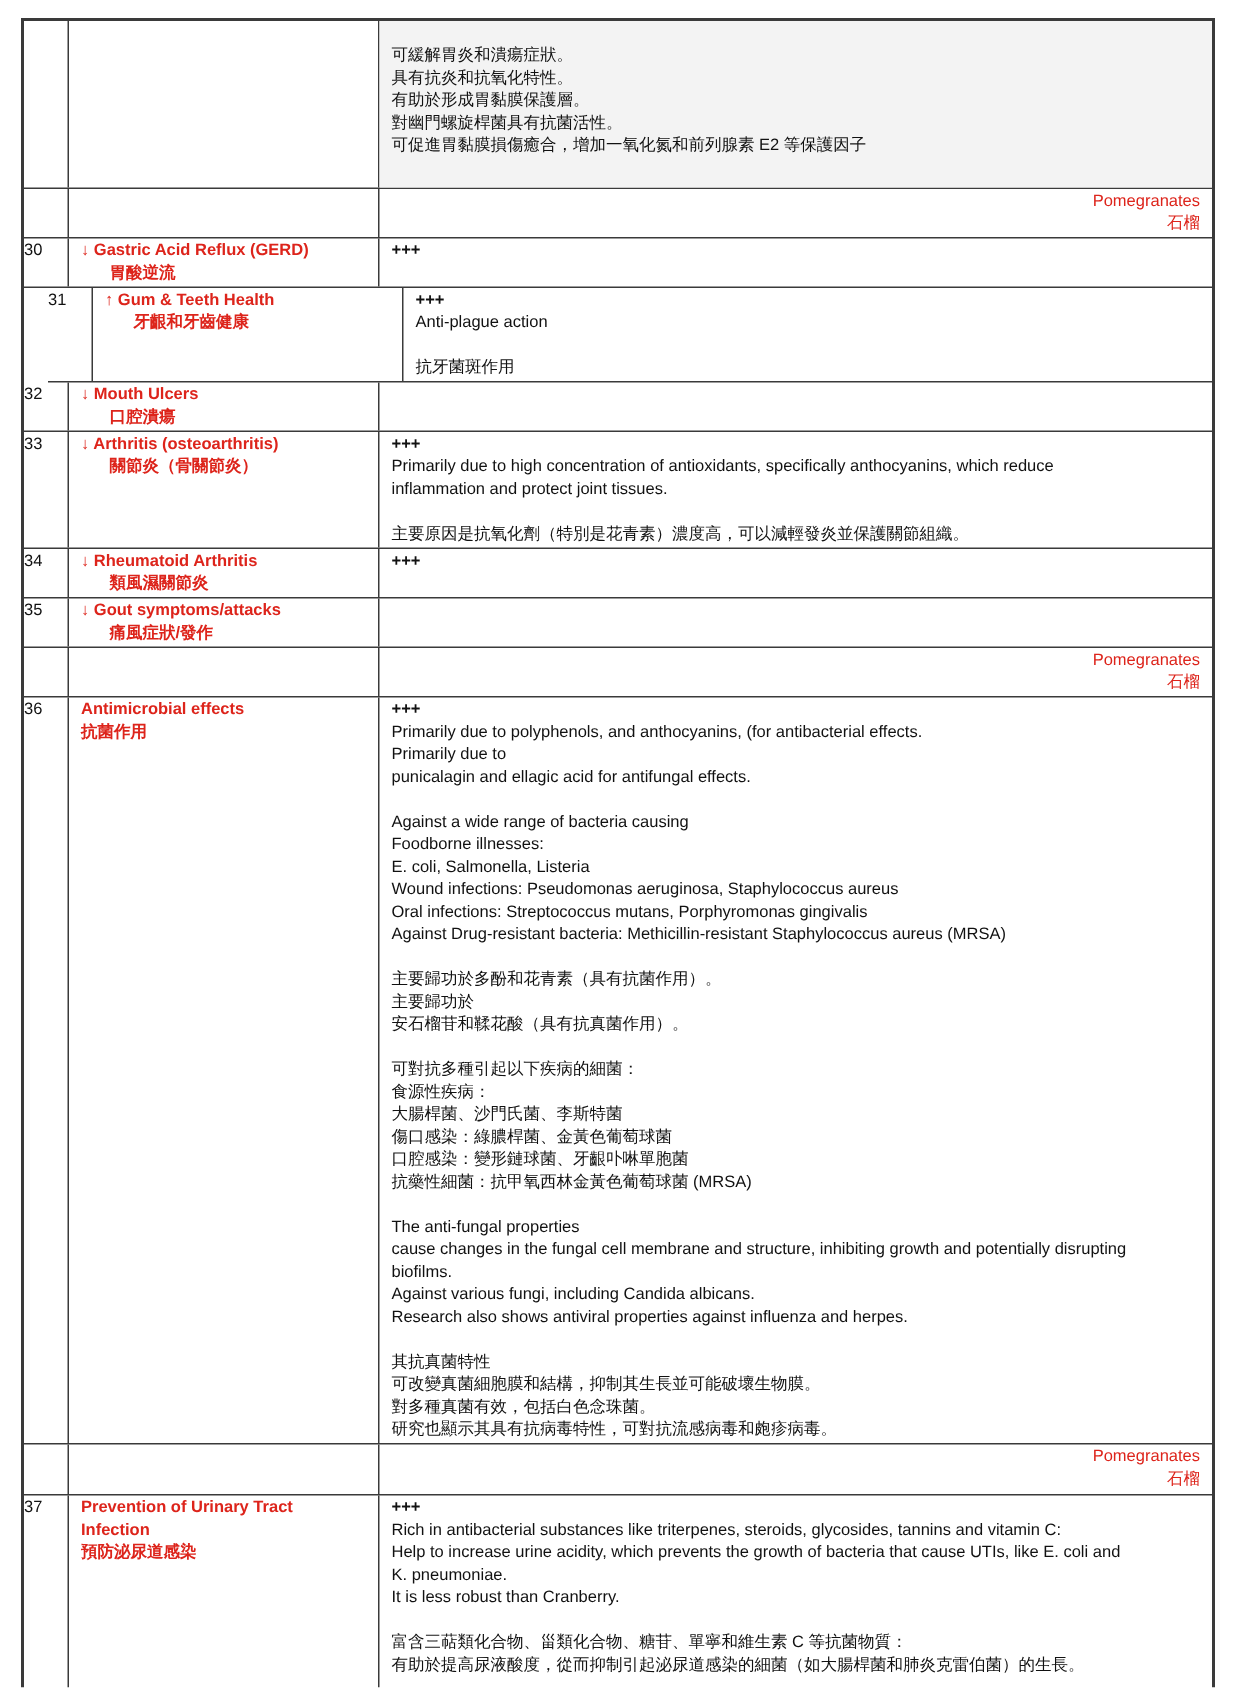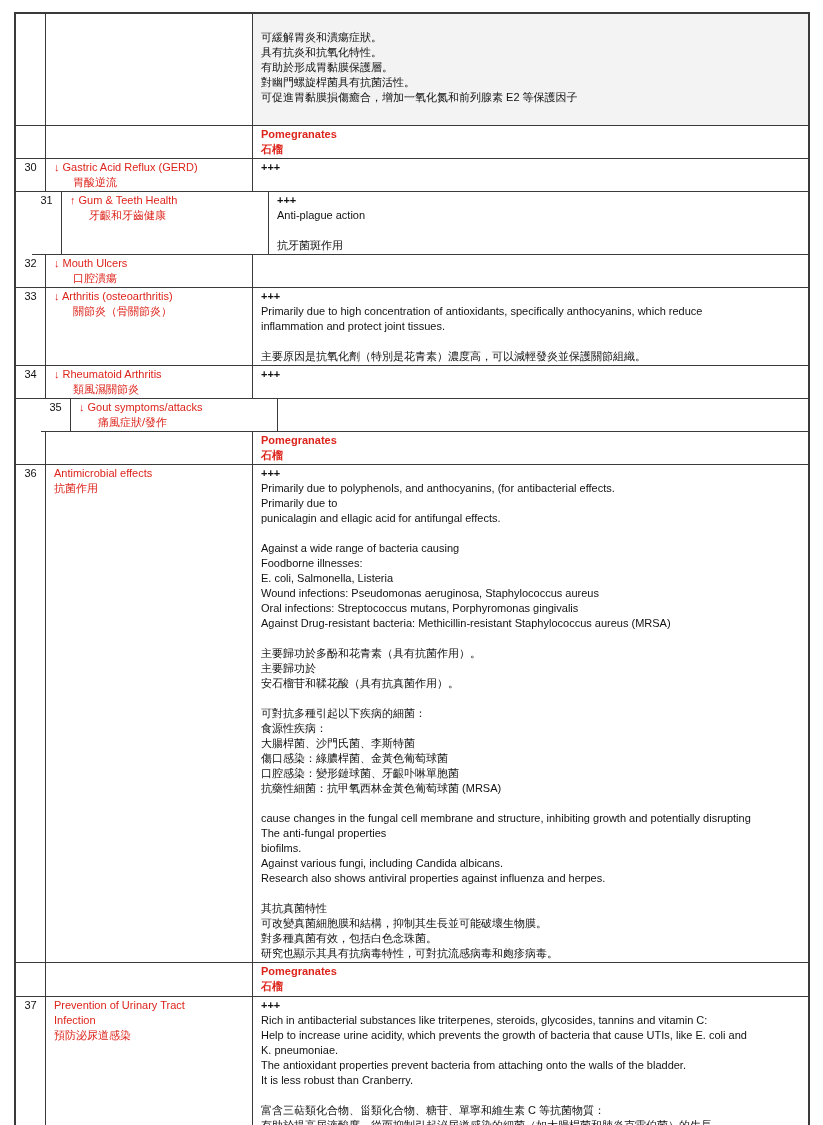--- a/index.html
+++ b/index.html
@@ -11,31 +11,31 @@
   .health-table{
     position:absolute;left:14px;top:12px;width:796px;
     border:2px solid var(--border,#3a3a3a);
     box-sizing:border-box;background:#ffffff;
   }
   .trow{display:flex;align-items:stretch;border-bottom:1px solid var(--border,#3a3a3a);box-sizing:border-box;}
   .trow:last-child{border-bottom:none;}
   .cell{box-sizing:border-box;font-size:11px;line-height:15px;}
   .c-num{
     width:30px;flex:0 0 30px;border-right:1px solid var(--border,#3a3a3a);
-    text-align:center;padding-top:1px;color:#111;
+    text-align:left;padding-top:1px;color:#111;
   }
   .c-label{
     width:207px;flex:0 0 207px;border-right:1px solid var(--border,#3a3a3a);
-    padding:1px 8px;color:var(--red,#dd241b);font-weight:400;
+    padding:1px 8px;color:var(--red,#dd241b);font-weight:700;
   }
   .c-content{flex:1 1 auto;padding:1px 8px;min-width:0;}
   .c-content.gray{background:var(--gray,#f3f3f3);padding-top:16px;}
   .ln{min-height:15px;line-height:15px;white-space:pre-wrap;word-wrap:break-word;}
   .ln.b{font-weight:700;}
-  .ln.red{color:var(--red,#dd241b);font-weight:700;}
+  .ln.red{color:var(--red,#dd241b);font-weight:400;text-align:right;}
   .ln.indent{padding-left:19px;}
 </style>
 </head>
 <body>
 
 <div class="page">
   <div class="health-table" id="health-table">
       <div class="trow" style="min-height: 112px;">
         <div class="cell c-num"></div>
         <div class="cell c-label"></div>
@@ -103,21 +103,21 @@
       <div class="trow" style="min-height: 32px;">
         <div class="cell c-num">34</div>
         <div class="cell c-label">
           <div class="ln">↓ Rheumatoid Arthritis</div>
           <div class="ln indent">類風濕關節炎</div>
         </div>
         <div class="cell c-content">
           <div class="ln b">+++</div>
         </div>
       </div>
-      <div class="trow" style="min-height: 29px; margin-left: 25px;">
+      <div class="trow" style="min-height: 29px;">
         <div class="cell c-num">35</div>
         <div class="cell c-label">
           <div class="ln">↓ Gout symptoms/attacks</div>
           <div class="ln indent">痛風症狀/發作</div>
         </div>
         <div class="cell c-content"></div>
       </div>
       <div class="trow" style="min-height: 30px;">
         <div class="cell c-num"></div>
         <div class="cell c-label"></div>
@@ -149,22 +149,22 @@
           <div class="ln">主要歸功於</div>
           <div class="ln">安石榴苷和鞣花酸（具有抗真菌作用）。</div>
           <div class="ln">&nbsp;</div>
           <div class="ln">可對抗多種引起以下疾病的細菌：</div>
           <div class="ln">食源性疾病：</div>
           <div class="ln">大腸桿菌、沙門氏菌、李斯特菌</div>
           <div class="ln">傷口感染：綠膿桿菌、金黃色葡萄球菌</div>
           <div class="ln">口腔感染：變形鏈球菌、牙齦卟啉單胞菌</div>
           <div class="ln">抗藥性細菌：抗甲氧西林金黃色葡萄球菌 (MRSA)</div>
           <div class="ln">&nbsp;</div>
+          <div class="ln">The anti-fungal properties</div>
           <div class="ln">cause changes in the fungal cell membrane and structure, inhibiting growth and potentially disrupting</div>
-          <div class="ln">The anti-fungal properties</div>
           <div class="ln">biofilms.</div>
           <div class="ln">Against various fungi, including Candida albicans.</div>
           <div class="ln">Research also shows antiviral properties against influenza and herpes.</div>
           <div class="ln">&nbsp;</div>
           <div class="ln">其抗真菌特性</div>
           <div class="ln">可改變真菌細胞膜和結構，抑制其生長並可能破壞生物膜。</div>
           <div class="ln">對多種真菌有效，包括白色念珠菌。</div>
           <div class="ln">研究也顯示其具有抗病毒特性，可對抗流感病毒和皰疹病毒。</div>
         </div>
       </div>
@@ -181,21 +181,20 @@
         <div class="cell c-label">
           <div class="ln">Prevention of Urinary Tract</div>
           <div class="ln">Infection</div>
           <div class="ln">預防泌尿道感染</div>
         </div>
         <div class="cell c-content">
           <div class="ln b">+++</div>
           <div class="ln">Rich in antibacterial substances like triterpenes, steroids, glycosides, tannins and vitamin C:</div>
           <div class="ln">Help to increase urine acidity, which prevents the growth of bacteria that cause UTIs, like E. coli and</div>
           <div class="ln">K. pneumoniae.</div>
-          <div class="ln">The antioxidant properties prevent bacteria from attaching onto the walls of the bladder.</div>
           <div class="ln">It is less robust than Cranberry.</div>
           <div class="ln">&nbsp;</div>
           <div class="ln">富含三萜類化合物、甾類化合物、糖苷、單寧和維生素 C 等抗菌物質：</div>
           <div class="ln">有助於提高尿液酸度，從而抑制引起泌尿道感染的細菌（如大腸桿菌和肺炎克雷伯菌）的生長。</div>
         </div>
       </div>
     </div>
 </div>
 
 </body></html>

